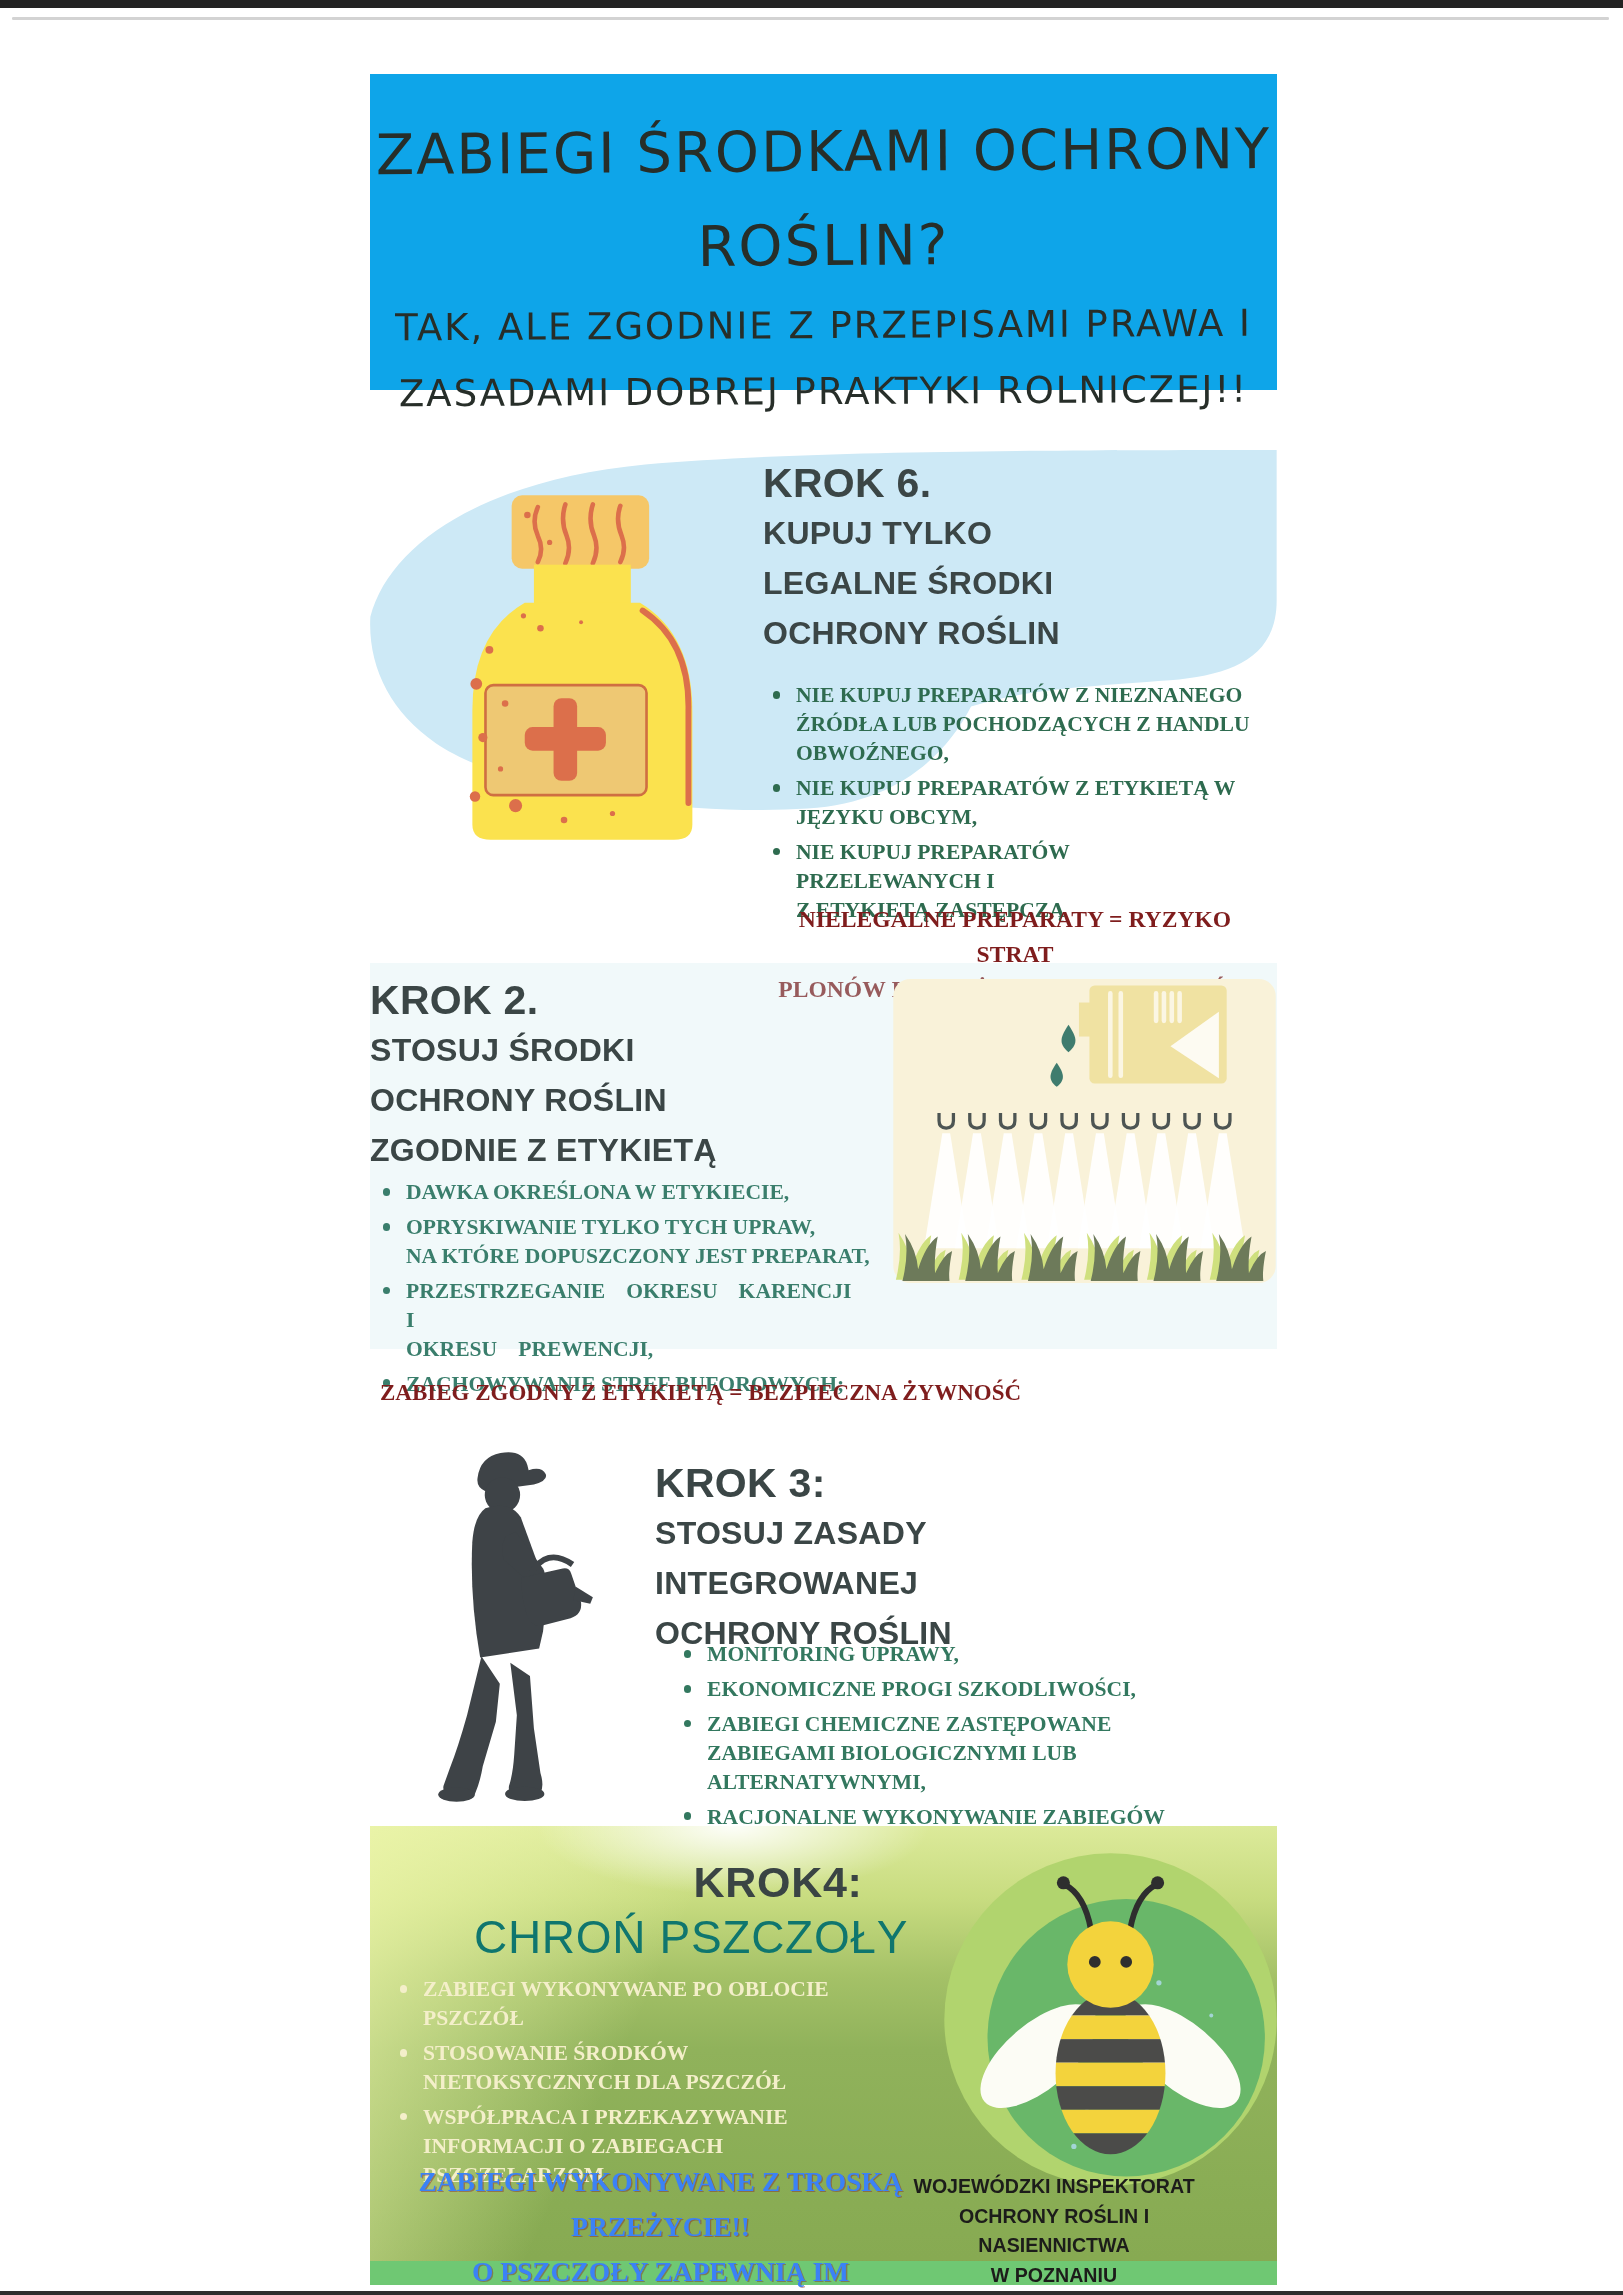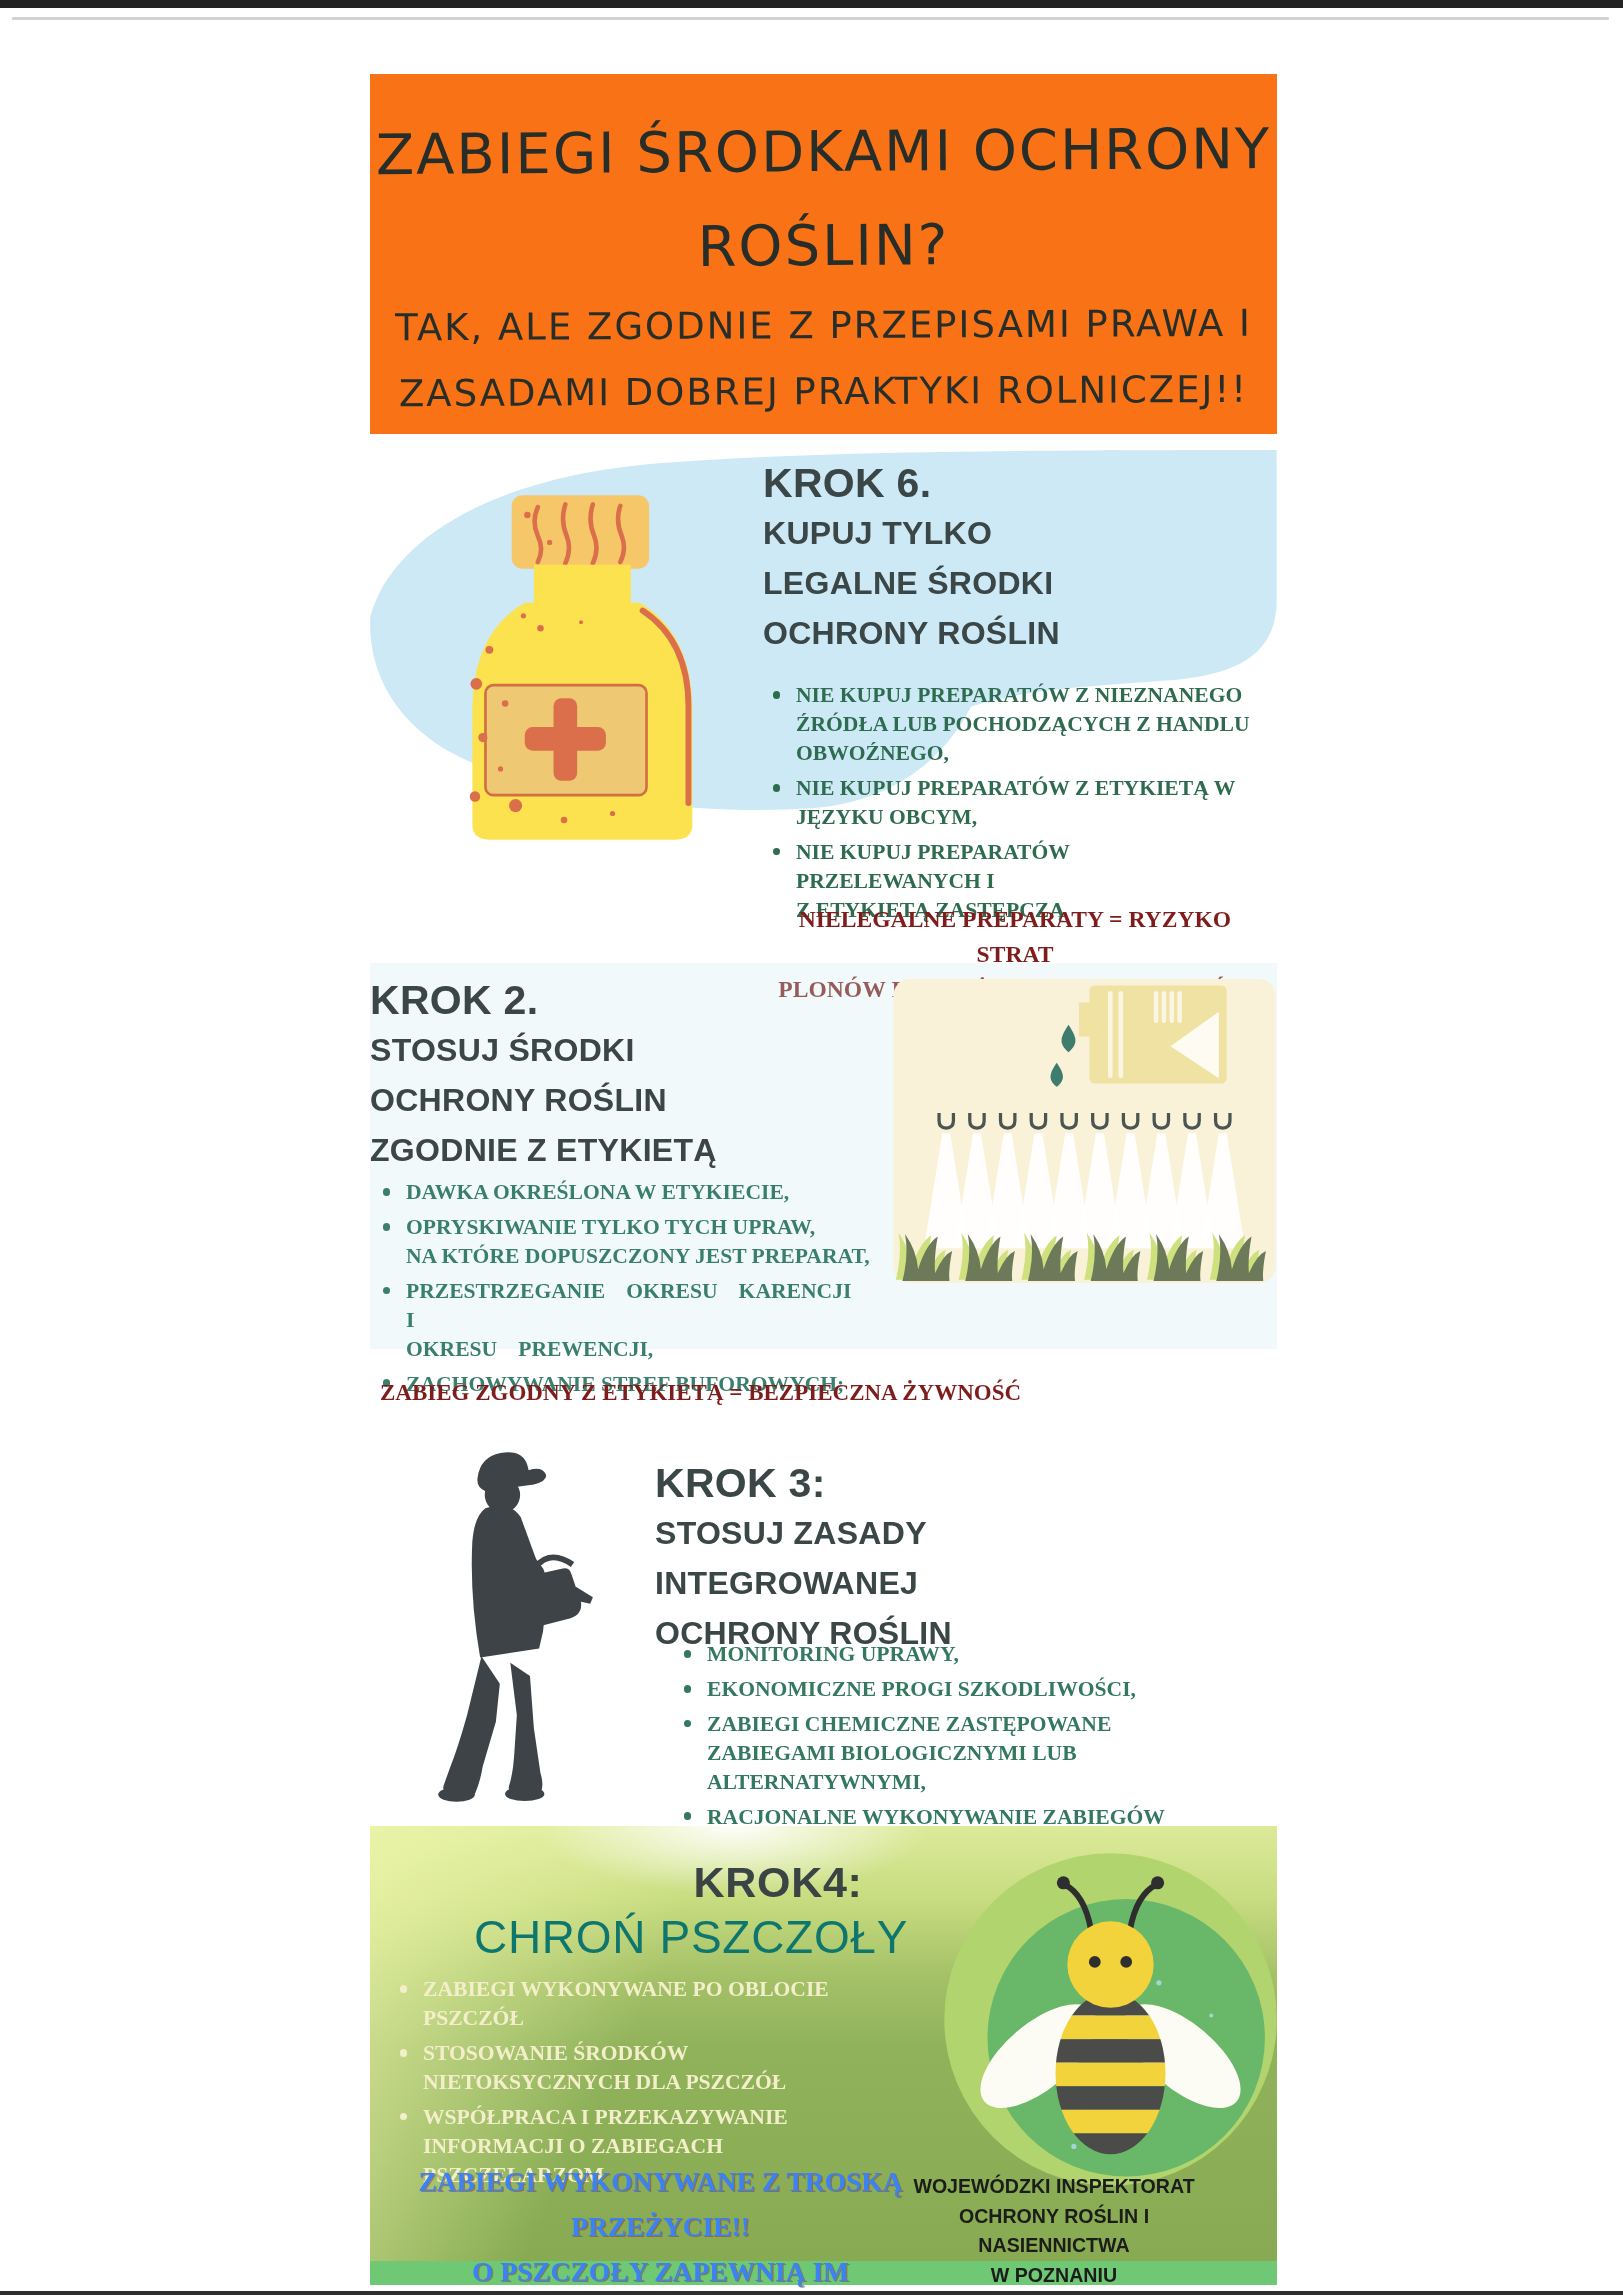--- a/index.html
+++ b/index.html
@@ -6,21 +6,21 @@
   .page{position:relative;width:1623px;height:2295px;background:#ffffff;overflow:hidden;
         font-family:"Liberation Sans",sans-serif;}
   .abs{position:absolute;}
 
   
   .edge-bar-top{left:0;top:0;width:1623px;height:7.9px;background:#232323;}
   .scan-line{left:11.8px;top:17px;width:1597px;height:2.6px;background:#d3d3d3;border-radius:1.3px;}
   .edge-bar-bottom{left:0;top:2291px;width:1623px;height:4.6px;background:#2e2e2e;z-index:40;}
 
   
-  .banner{left:370px;top:74px;width:907px;height:360px;background:#f97316;}
+  .banner{left:370px;top:74px;width:907px;height:316px;background:#0ea5e9;}
   .hand{font-family:"DejaVu Sans",sans-serif;color:#272e29;letter-spacing:2px;font-weight:400;}
   .banner-title{left:0;width:907px;text-align:center;font-size:56px;transform:rotate(-.4deg);}
   .banner-sub{left:0;width:907px;text-align:center;font-size:37px;transform:rotate(-.3deg);}
 
   
   .step-head{line-height:50px;color:#3b4646;letter-spacing:0.3px;}
   .step-head .num{font-size:41px;font-weight:800;}
   .step-head .ln{font-size:32px;font-weight:700;}
 
   

